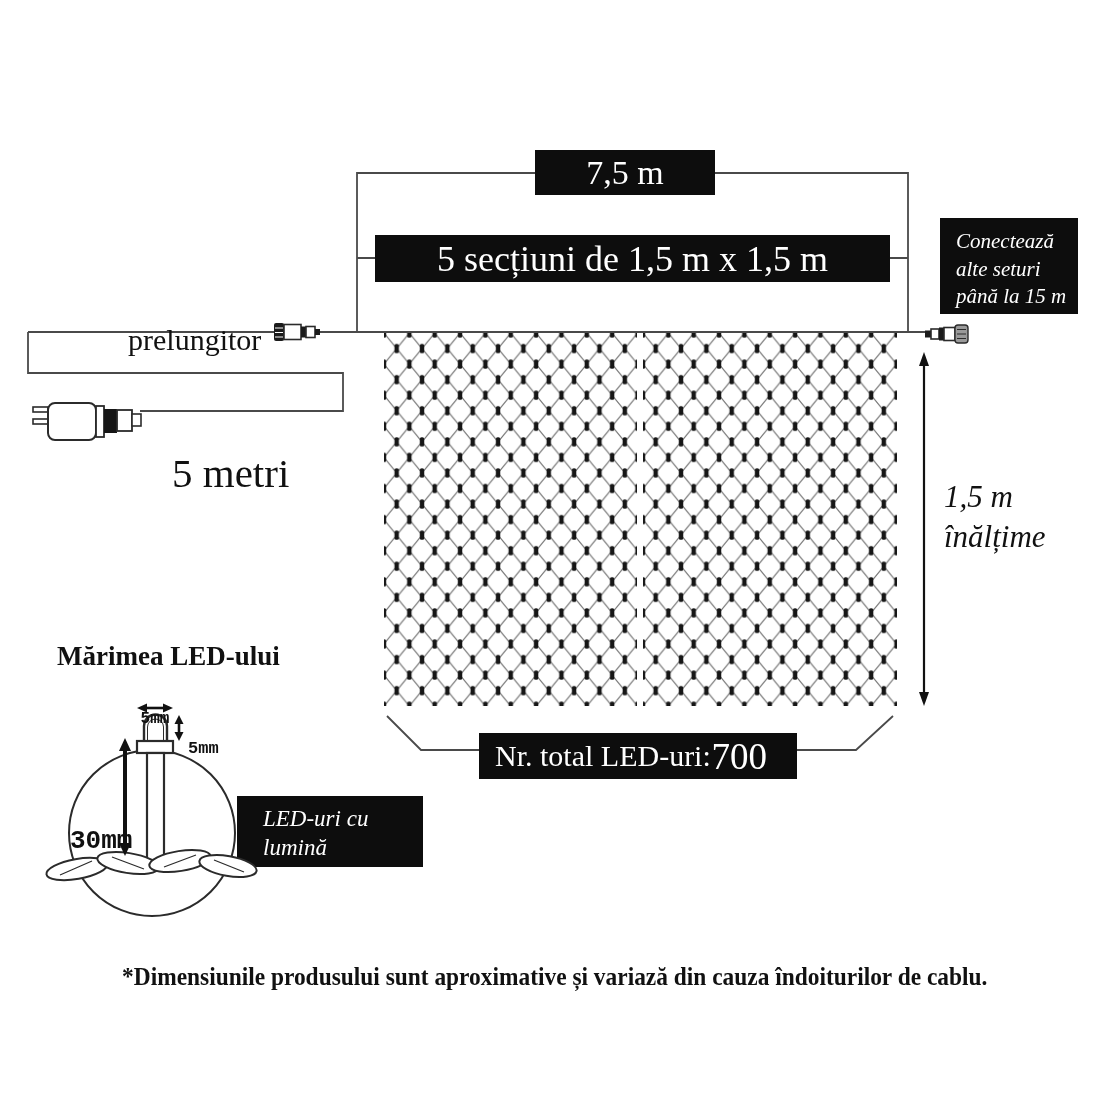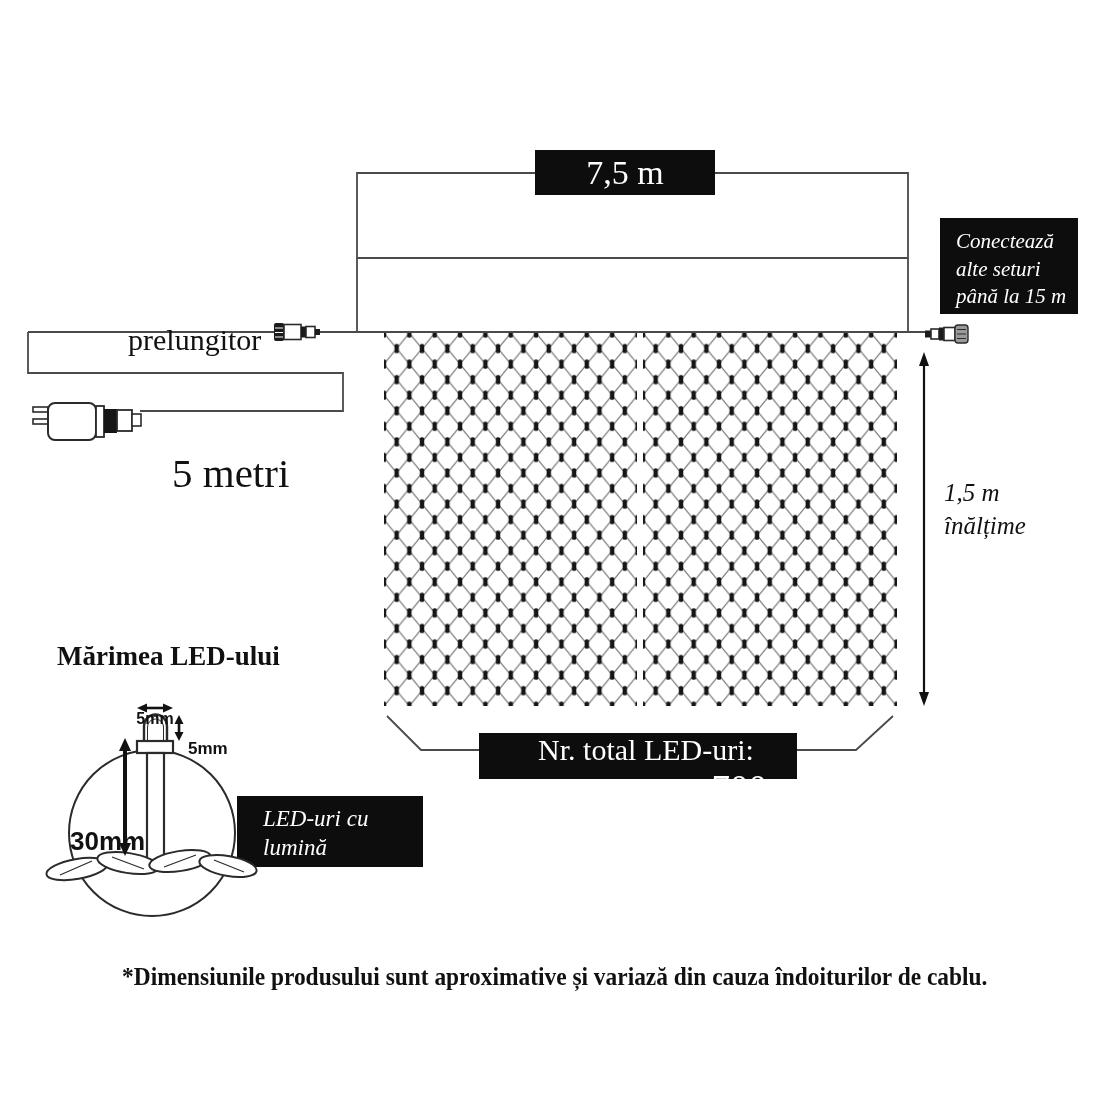--- a/index.html
+++ b/index.html
@@ -26,26 +26,26 @@
   .label{position:absolute;z-index:2;white-space:nowrap;margin-top:28px;}
   .preline{white-space:pre-line;font-style:italic;}
   #box-75m{left:535px;top:150px;width:180px;height:45px;font-size:34px;}
   #banner-sections{left:375px;top:235px;width:515px;height:47px;font-size:36px;}
   #connect-box{
     left:940px;top:218px;width:138px;height:96px;font-size:21px;line-height:1.32;
     justify-content:flex-start;align-items:flex-start;box-sizing:border-box;padding:10px 0 0 16px;
   }
   #label-prelungitor{left:128px;top:295px;font-size:30px;}
   #label-5metri{left:172px;top:421px;font-size:41px;}
-  #height-note{left:944px;top:477px;font-size:25px;line-height:1.3;z-index:2;position:absolute;}
-  #led-total-banner{left:479px;top:733px;width:318px;height:46px;justify-content:flex-start;flex-direction:column;}
+  #height-note{left:944px;top:477px;font-size:31px;line-height:1.3;z-index:2;position:absolute;}
+  #led-total-banner{left:479px;top:733px;width:318px;height:46px;justify-content:flex-start;}
   #led-total-label{font-size:30px;margin-left:16px;}
   #led-total-value{font-size:37px;margin-left:auto;margin-right:30px;}
   #led-size-heading{left:57px;top:613px;font-size:27px;font-weight:bold;text-align:center;}
-  .mm{font-family:Liberation Sans, sans-serif;font-weight:bold;}
+  .mm{font-family:Liberation Mono, monospace;font-weight:bold;}
   #label-led-width{left:130px;top:682px;width:50px;text-align:center;font-size:16px;}
   #label-led-dome{left:188px;top:711px;font-size:17px;}
   #label-led-body{left:70px;top:798px;font-size:26px;}
   #led-callout{
     left:237px;top:796px;width:186px;height:71px;font-size:23px;line-height:1.28;
     justify-content:flex-start;align-items:flex-start;box-sizing:border-box;padding:8px 0 0 26px;
   }
   #footnote{left:0;top:962px;width:1110px;text-align:center;z-index:2;position:absolute;font-family:Liberation Serif, serif;}
   #footnote span{display:inline-block;font-size:26px;font-weight:bold;transform:scaleX(0.9);transform-origin:center;white-space:nowrap;}
   #wire-layer{z-index:3;}
@@ -149,20 +149,23 @@
       <line class="arrow-ln3" x1="179" y1="723" x2="179" y2="733"></line>
       <polygon class="arrow-fill" points="179,715 174.5,724 183.5,724"></polygon>
       <polygon class="arrow-fill" points="179,741 174.5,732 183.5,732"></polygon>
     </g>
   </svg>
 
   <div id="box-75m" class="banner">
     <span>7,5 m</span>
   </div>
 
+  <div id="banner-sections" class="banner">
+    <span>5 secțiuni de 1,5 m x 1,5 m</span>
+  </div>
 
   <div id="connect-box" class="banner preline">Conectează
 alte seturi
 până la 15 m</div>
 
   <div id="label-prelungitor" class="label">prelungitor</div>
 
   <div id="label-5metri" class="label">5 metri</div>
 
   <div id="height-note" class="preline">1,5 m

